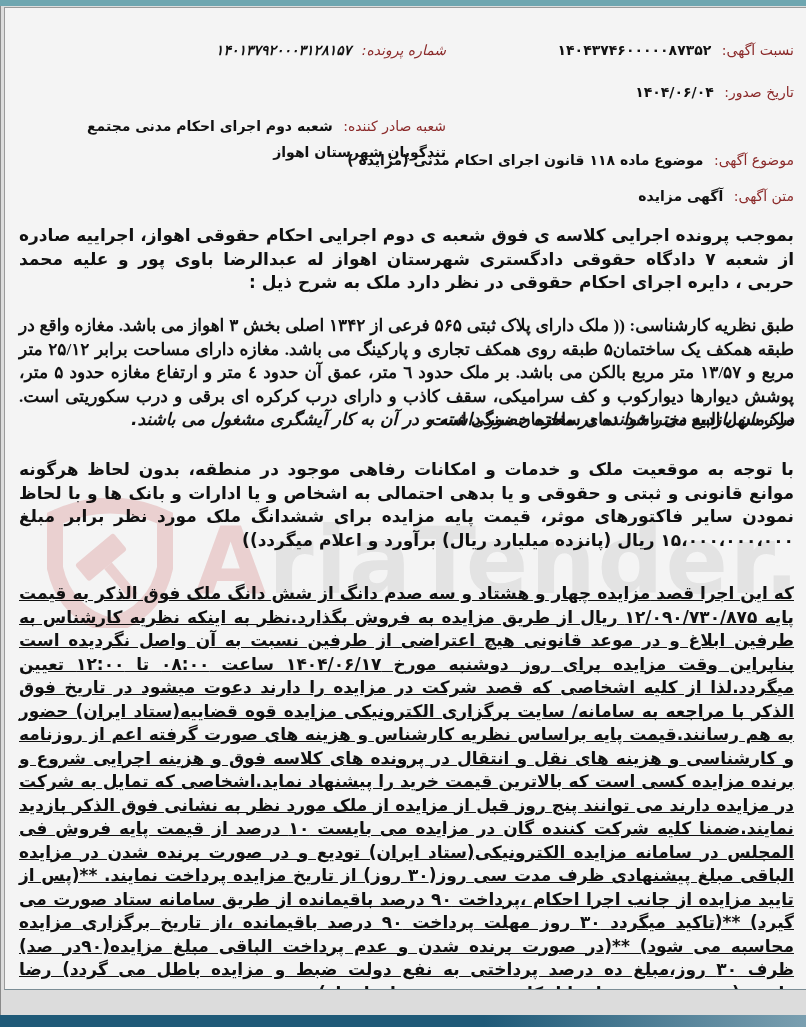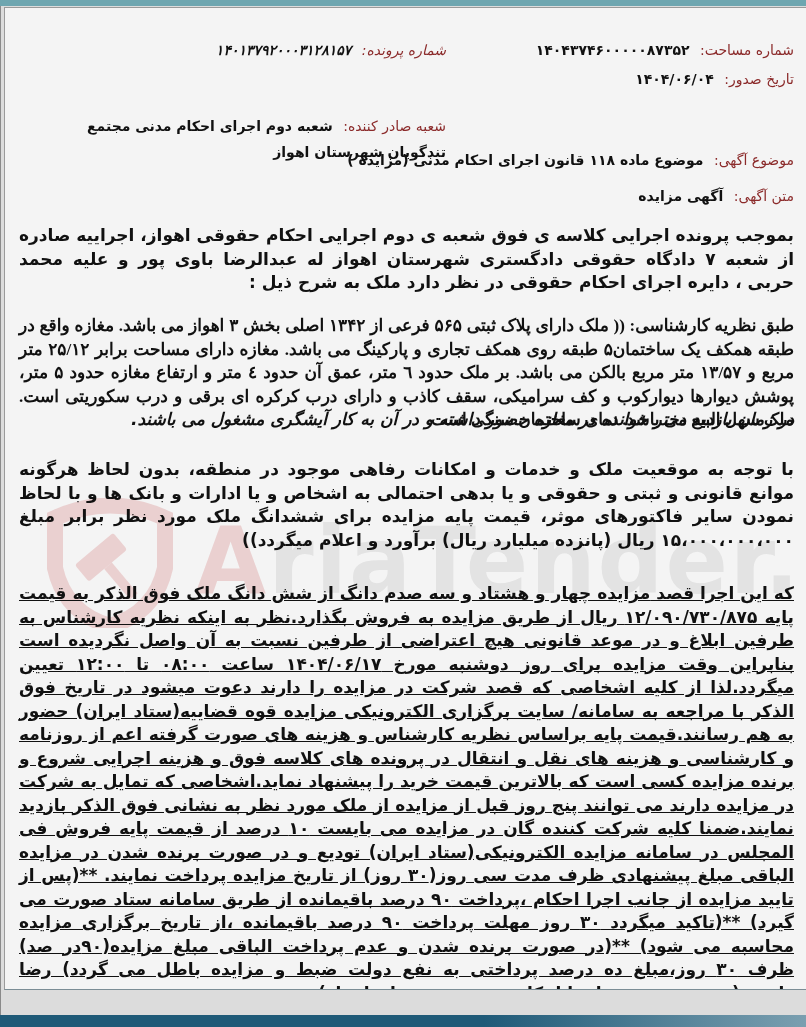--- a/index.html
+++ b/index.html
@@ -80,21 +80,21 @@
 
     .meta-row {
       position: absolute;
       font-size: 14px;
       white-space: nowrap;
     }
     .meta-label { color: #8b2a2a; }
     .meta-value { color: #111; font-weight: bold; margin-right: 6px; }
 
     #ad-number { right: 2px; top: 34px; }
-    #issue-date { right: 2px; top: 63px; }
+    #issue-date { right: 2px; top: 76px; }
     #case-number { right: 350px; top: 34px; font-style: italic; }
     #issuer { right: 350px; top: 70px; width: 400px; white-space: normal; line-height: 26px; margin-top: 35px; }
 
     #subject { right: 2px; top: 144px; margin-left: 26px; }
     #body-title { right: 2px; top: 180px; margin-left: 31px; }
 
     .body-text {
       position: absolute;
       right: 2px;
       left: 0px;
@@ -126,21 +126,21 @@
           <rect x="40" y="45" width="50" height="22" rx="3"></rect>
           <rect x="60" y="67" width="10" height="40"></rect>
         </g>
       </svg>
       <div class="wm-text"><span class="a">A</span>riaTender.neT</div>
     </div>
 
     <div class="content">
 
       <div class="meta-row" id="ad-number">
-        <span class="meta-label">شماره مساحت:</span>
+        <span class="meta-label">نسبت آگهی:</span>
         <span class="meta-value">۱۴۰۴۳۷۴۶۰۰۰۰۰۸۷۳۵۲</span>
       </div>
 
       <div class="meta-row" id="case-number">
         <span class="meta-label">شماره پرونده:</span>
         <span class="meta-value">۱۴۰۱۳۷۹۲۰۰۰۳۱۲۸۱۵۷</span>
       </div>
 
       <div class="meta-row" id="issue-date">
         <span class="meta-label">تاریخ صدور:</span>

